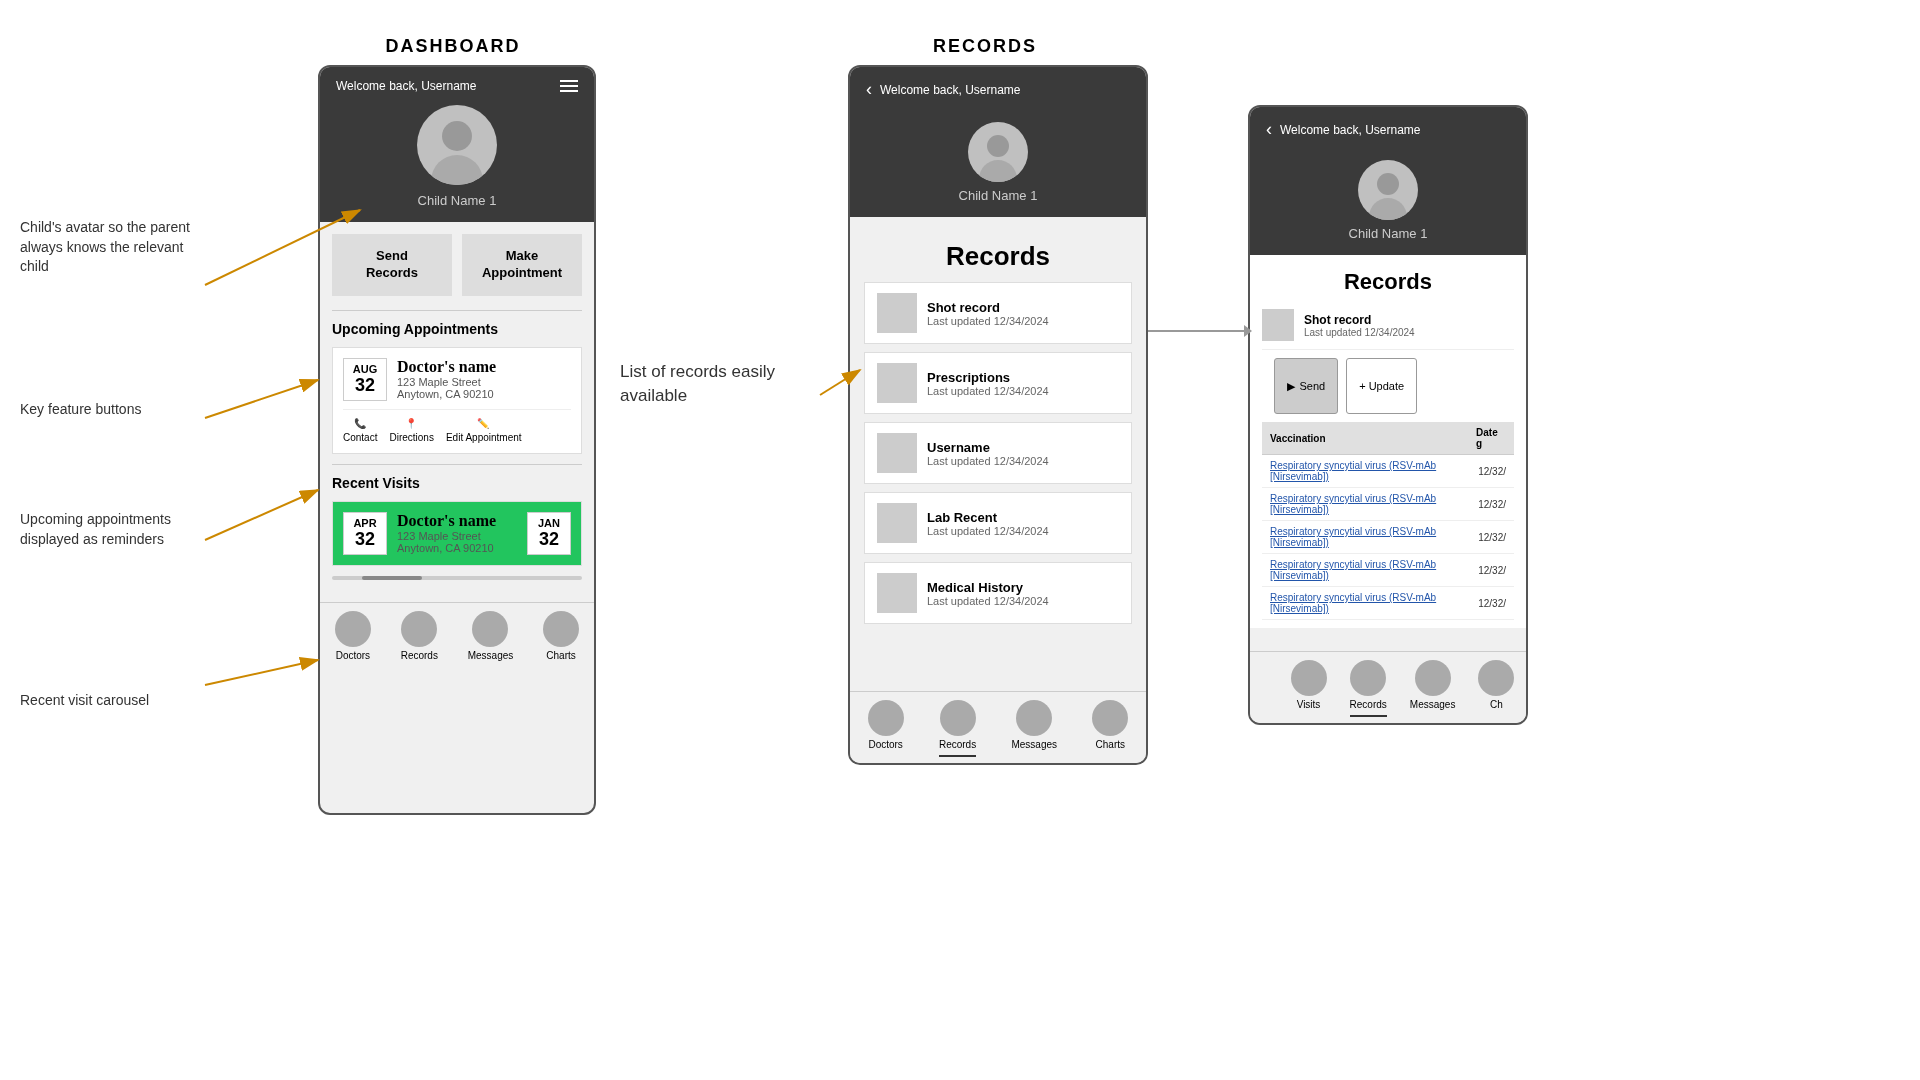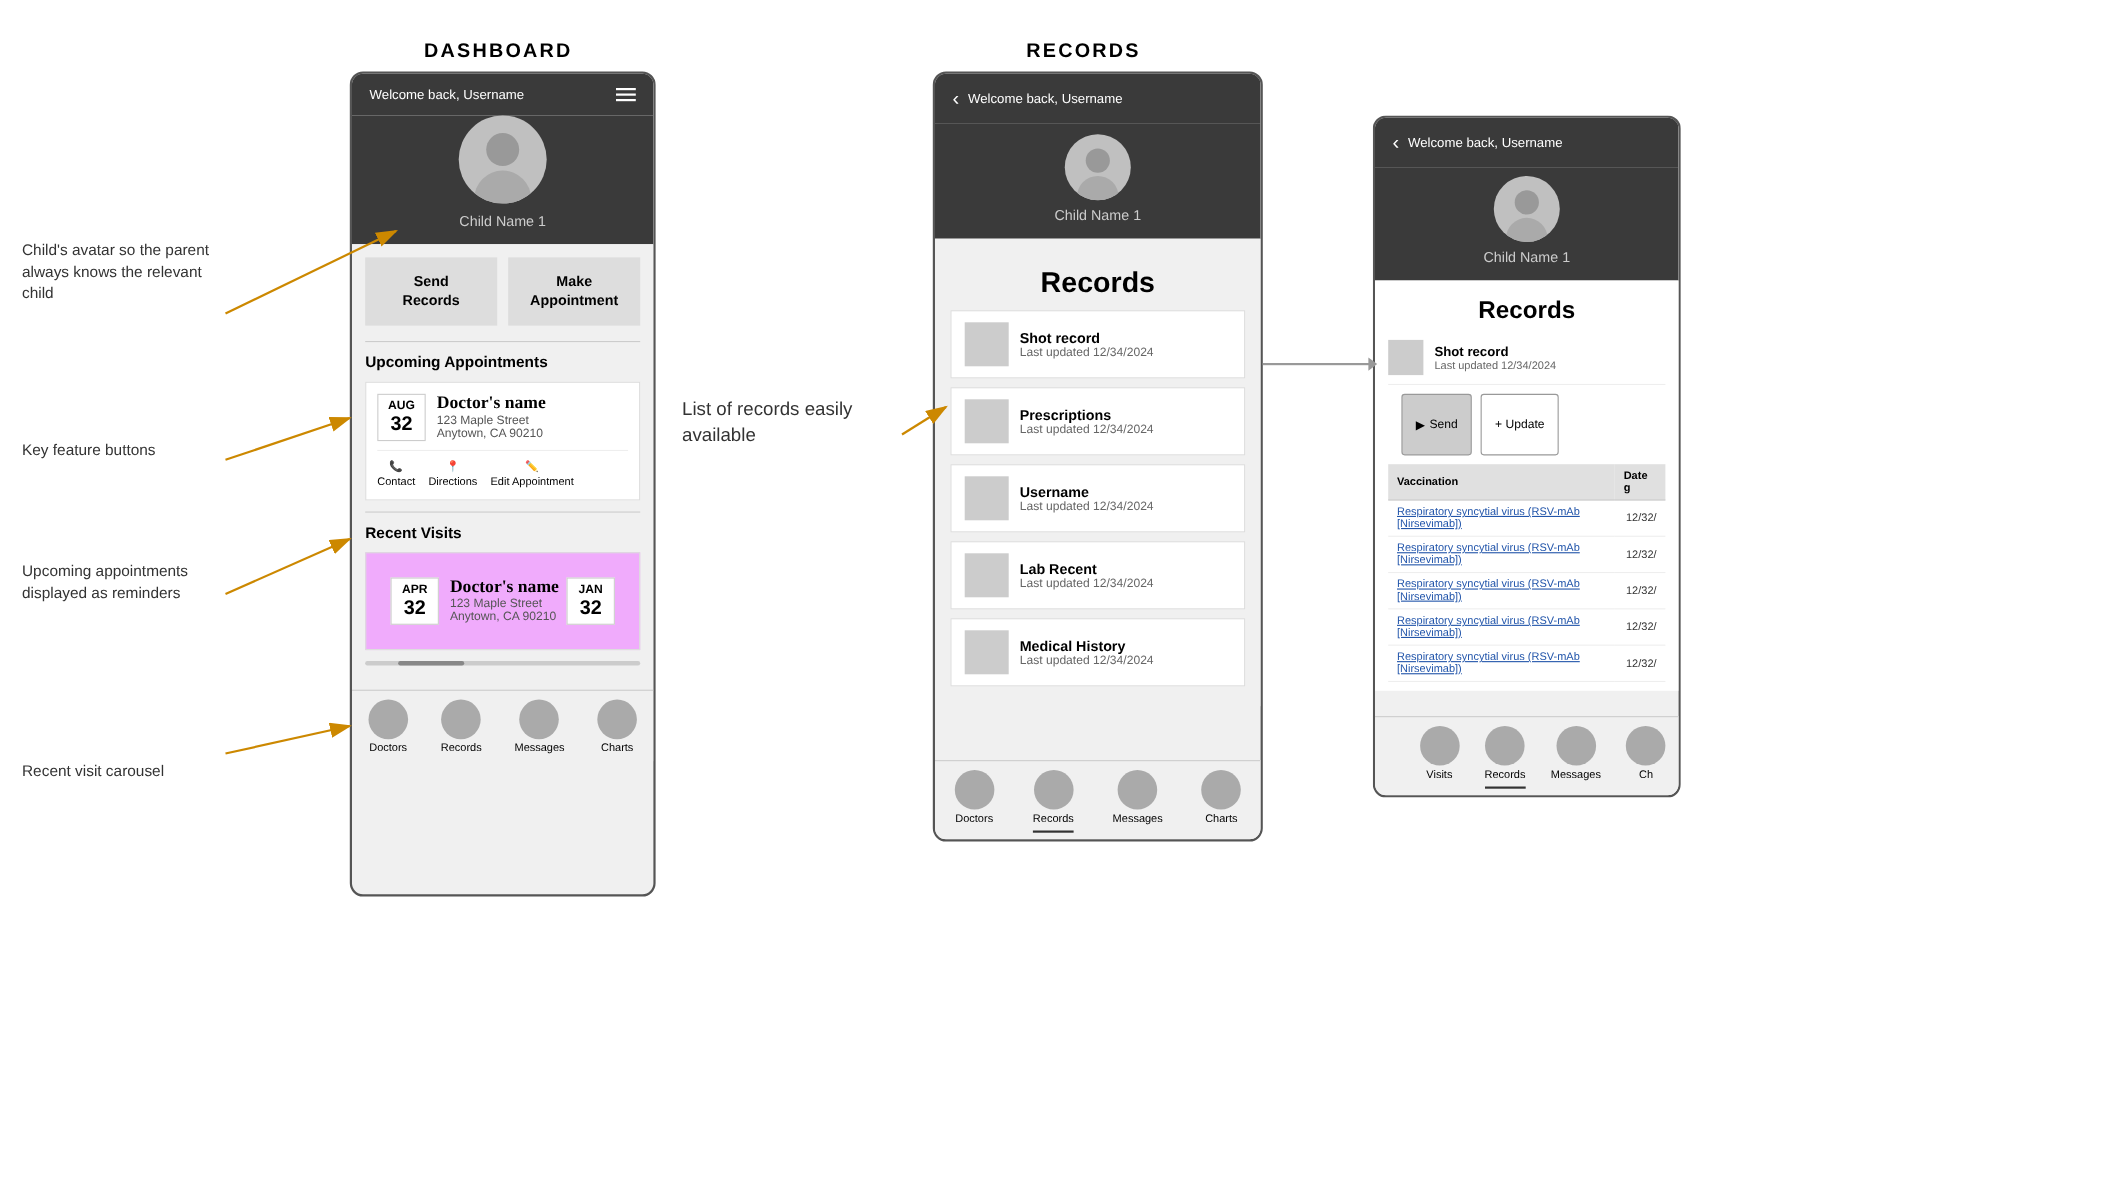--- a/index.html
+++ b/index.html
@@ -236,23 +236,23 @@
     }
 
     .divider {
       height: 1px;
       background: #ccc;
       margin: 10px 0;
     }
 
     
     .visit-card {
-      background: #f0abfc;
+      background: #22c55e;
       border: 1px solid #ddd;
-      padding: 22px;
+      padding: 10px;
       display: flex;
       align-items: flex-end;
       justify-content: space-between;
     }
 
     .visit-left {
       display: flex;
       gap: 10px;
       align-items: flex-start;
     }

